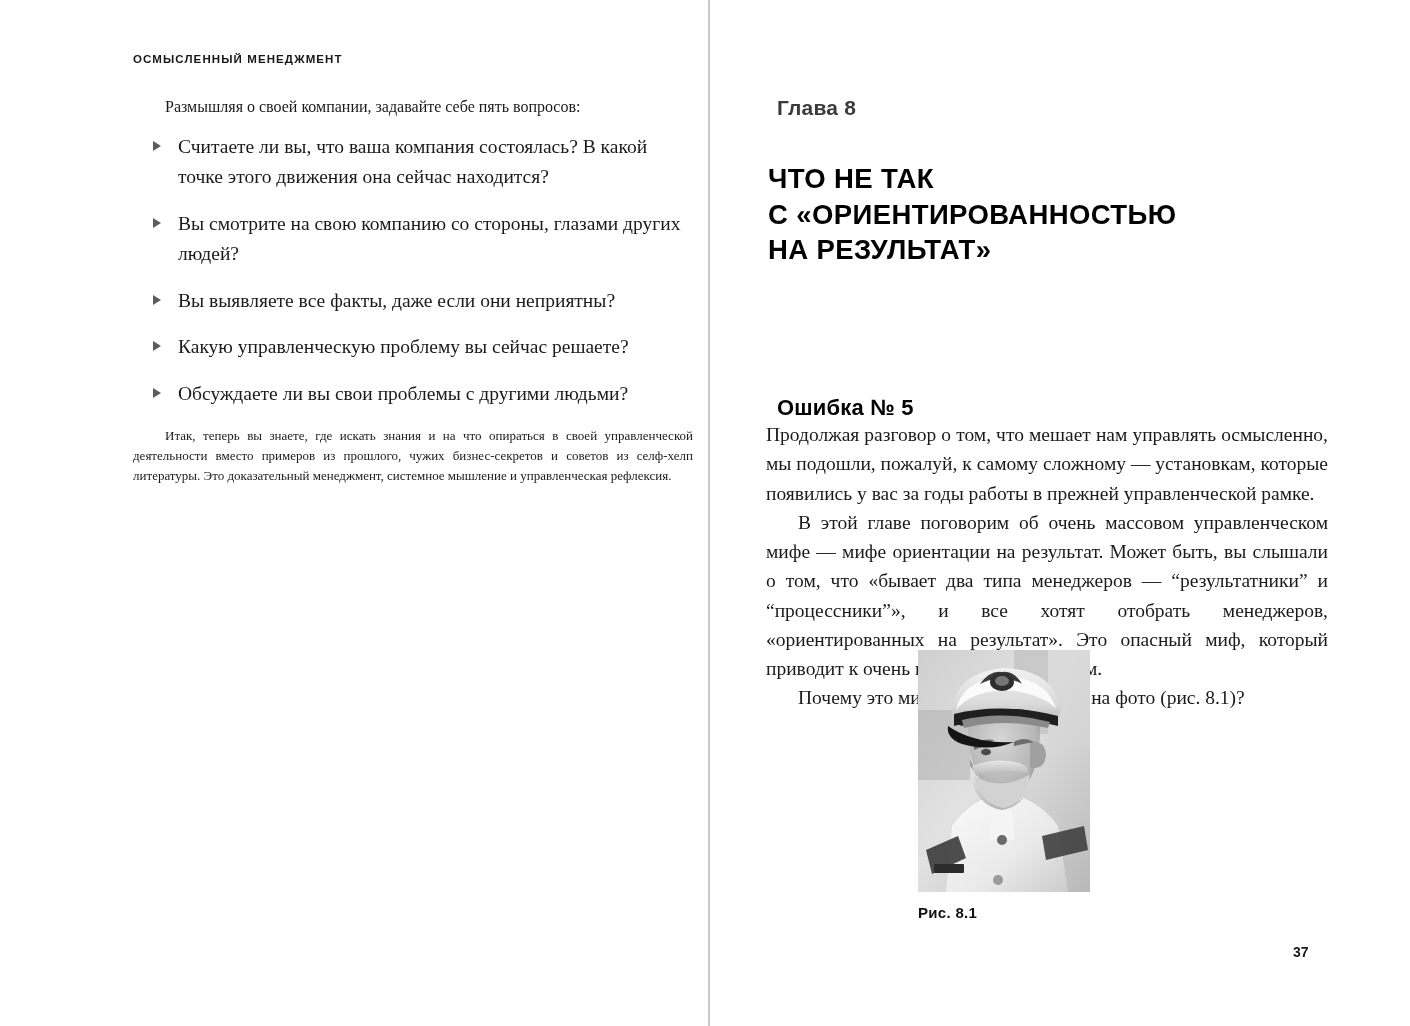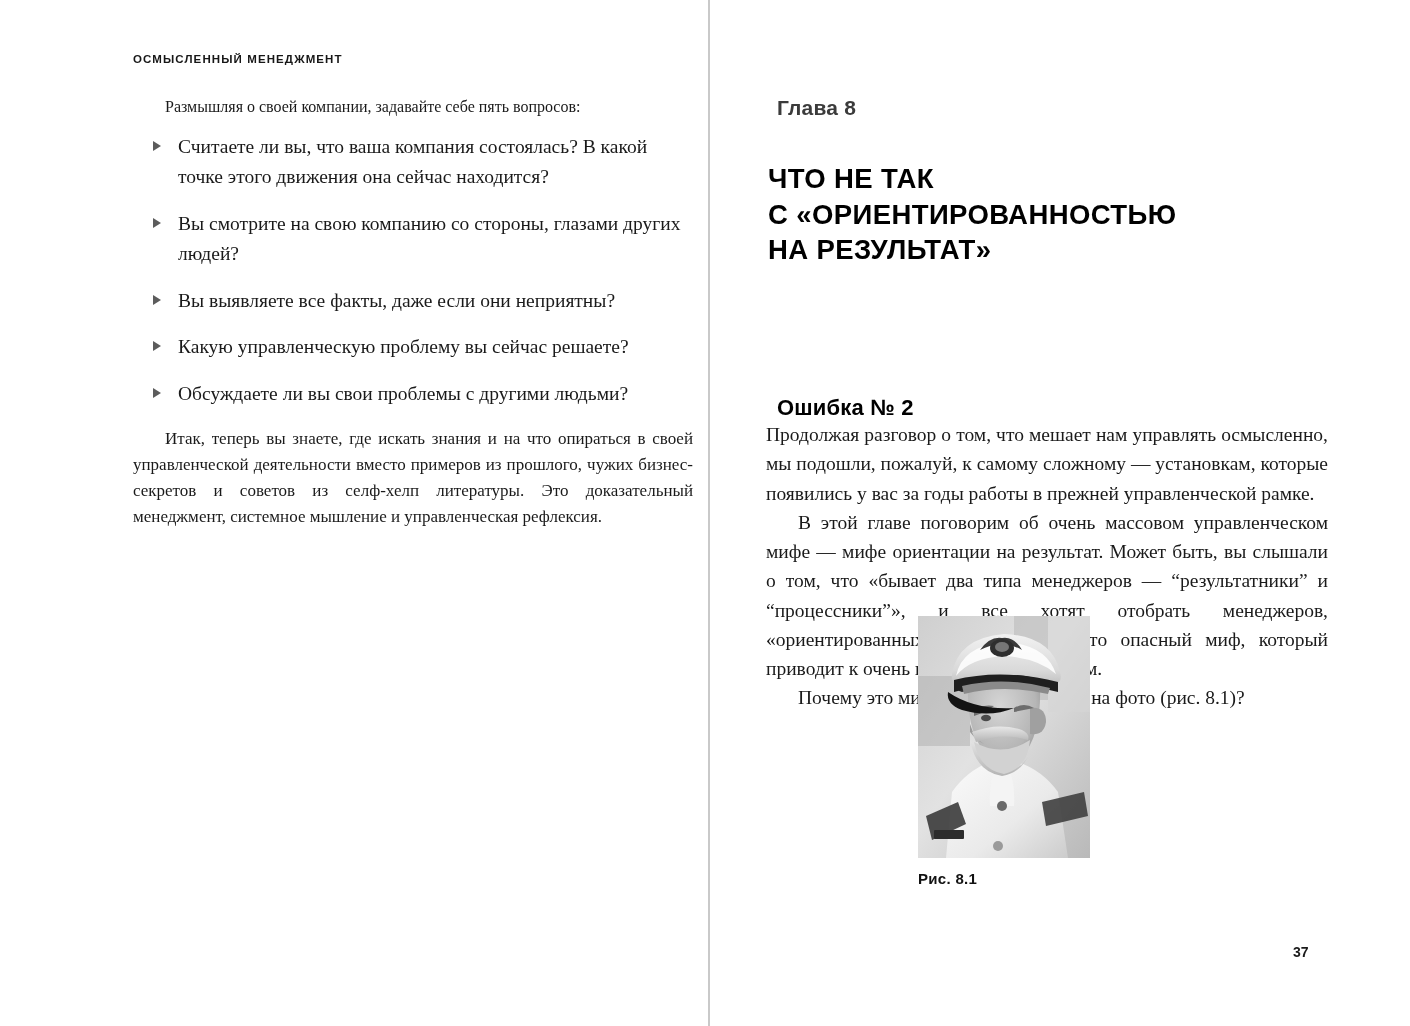--- a/index.html
+++ b/index.html
@@ -86,21 +86,21 @@
     left: 20px;
     top: 9px;
     width: 0;
     height: 0;
     border-top: 5px solid transparent;
     border-bottom: 5px solid transparent;
     border-left: 8px solid #5c5c5c;
   }
 
   .tail-para {
-    font-size: 17px;
+    font-size: 13px;
     line-height: 1.52;
     text-indent: 32px;
     margin: 14px 0 0 0;
     text-align: justify;
   }
 
   
   .page-right {
     position: absolute;
     left: 710px;
@@ -160,21 +160,21 @@
     text-align: justify;
     text-indent: 32px;
   }
   .rp.first {
     text-indent: 0;
   }
 
   .figure {
     position: absolute;
     left: 208px;
-    top: 616px;
+    top: 650px;
     width: 172px;
   }
 
   .figure-photo {
     width: 172px;
     height: 242px;
     display: block;
     background: #d8d8d8;
     overflow: hidden;
     position: relative;
@@ -242,21 +242,21 @@
   </div>
 
   <div class="page-right">
 
     <div class="chapter-label">Глава 8</div>
 
     <h1 class="chapter-title">ЧТО НЕ ТАК
 С «ОРИЕНТИРОВАННОСТЬЮ
 НА РЕЗУЛЬТАТ»</h1>
 
-    <h2 class="section-title">Ошибка № 2</h2>
+    <h2 class="section-title">Ошибка № 5</h2>
 
     <div class="right-body">
       <p class="rp first">Продолжая разговор о том, что мешает нам управлять осмысленно, мы подошли, пожалуй, к самому сложному — установкам, которые появились у вас за годы работы в прежней управленческой рамке.</p>
       <p class="rp">В этой главе поговорим об очень массовом управленческом мифе — мифе ориентации на результат. Может быть, вы слышали о том, что «бывает два типа менеджеров — “результатники” и “процессники”», и все хотят отобрать менеджеров, «ориентированных на результат». Это опасный миф, который приводит к очень плохим последствиям.</p>
       <p class="rp">Почему это миф. Узнаете человека на фото (рис. 8.1)?</p>
     </div>
 
     <figure class="figure" style="margin:0;">
       <div class="figure-photo">
         <svg viewBox="0 0 172 242" width="172" height="242" preserveAspectRatio="none">

